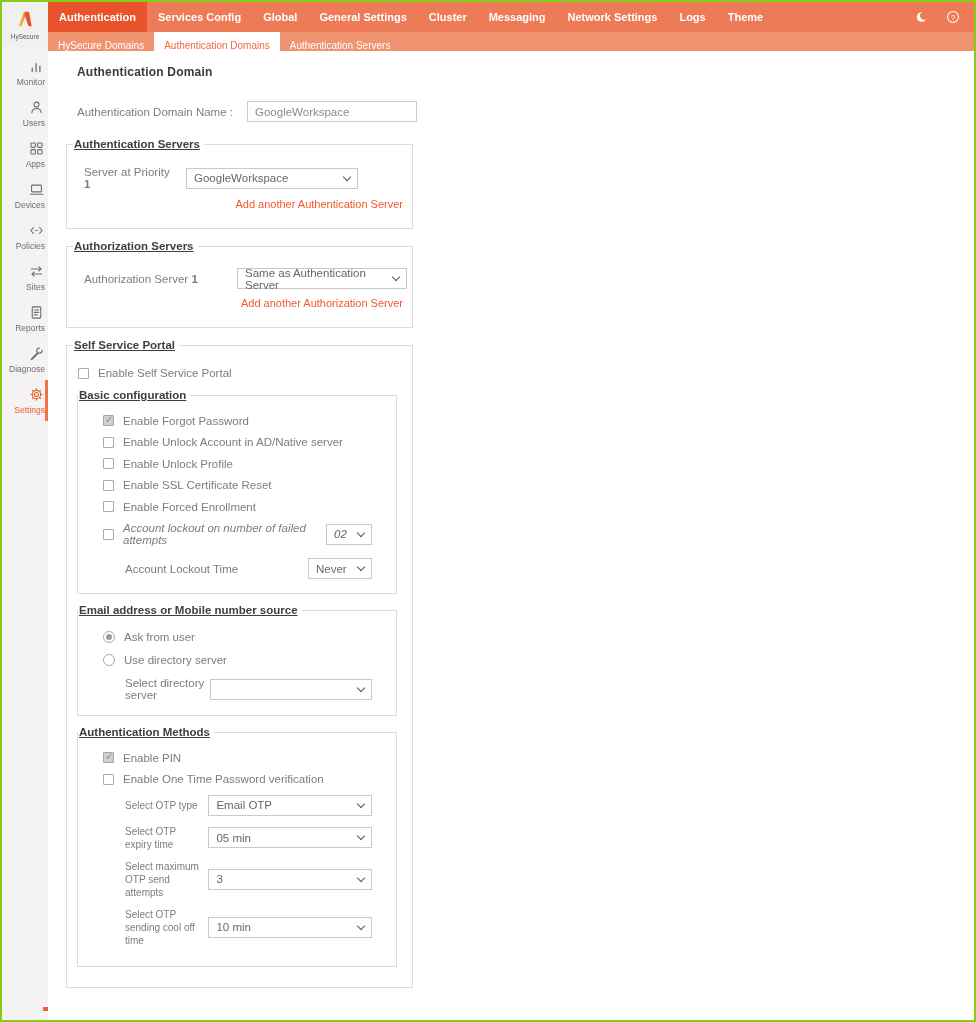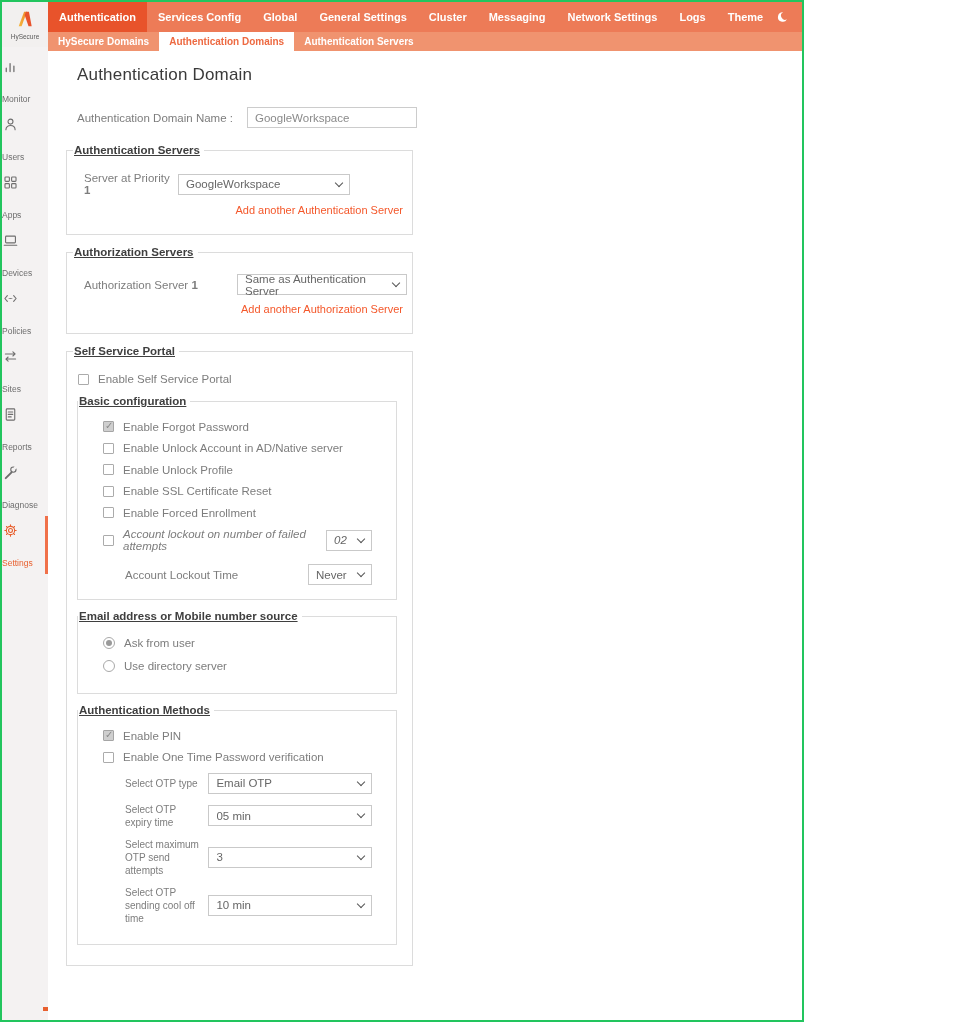--- a/index.html
+++ b/index.html
@@ -1,62 +1,62 @@
 <!DOCTYPE html>
 <html><head>
 <meta charset="utf-8">
 <style>
   * { margin:0; padding:0; box-sizing:border-box; }
   html,body { background:#fff; }
   body { font-family:"Liberation Sans", sans-serif; }
-  .frame { position:relative; width:804px; height:1022px; border:2px solid #22c55e; background:#0369a1; overflow:hidden; }
+  .frame { position:relative; width:976px; height:1022px; border:2px solid #84cc16; background:#0369a1; overflow:hidden; }
 
   
   .logo-block { position:absolute; left:0; top:0; width:46px; height:45px; background:#f2f0ef; display:flex; flex-direction:column; align-items:center; justify-content:center; z-index:5; }
   .brand-name { font-size:6.5px; color:#5a5a5a; margin-top:1px; }
 
   
   .topnav { position:absolute; left:46px; top:0; right:0; height:30px; background:#ed7b57; display:flex; align-items:stretch; z-index:4; }
   .topnav-item { display:flex; align-items:center; padding:0 11px; color:#fff; font-size:11px; font-weight:bold; cursor:default; white-space:nowrap; }
   .topnav-item.active { background:#e8532b; }
   .topnav-right { margin-left:auto; display:flex; align-items:center; gap:17px; padding-right:13px; }
   .topnav-right svg { display:block; }
 
   
   .subnav { position:absolute; left:46px; top:30px; right:0; height:19px; background:#f0936f; display:flex; align-items:stretch; z-index:4; }
-  .subnav-item { display:flex; align-items:center; padding:0 10px; color:#fff; font-size:10px; font-weight:bold; white-space:nowrap; }
+  .subnav-item { display:flex; align-items:flex-end; padding:0 10px; color:#fff; font-size:10px; font-weight:normal; white-space:nowrap; }
   .subnav-item.active { background:#ffffff; color:#ed6a42; }
 
   
   .sidebar { position:absolute; left:0; top:45px; width:46px; bottom:0; background:#f4f2f2; padding-top:5px; z-index:3; }
-  .side-item { display:flex; flex-direction:column; align-items:flex-start; padding:6px 0 6px; color:#6e6e6e; border-right:3px solid transparent;gap:17px; }
+  .side-item { display:flex; flex-direction:column; align-items:flex-end; padding:6px 0 6px; color:#6e6e6e; border-right:3px solid transparent; }
   .side-item .lbl { font-size:8.5px; margin-top:2px; }
   .side-item svg { display:block; stroke:currentColor; fill:none; stroke-linecap:round; stroke-linejoin:round; }
   .side-item.active { color:#e8602f; border-right-color:#f0714a; }
   .scroll-tick { position:absolute; right:0; bottom:9px; width:5px; height:4px; background:#e8602f; }
 
   
   .main { position:absolute; left:46px; top:49px; right:0; bottom:0; background:#fff; padding:14px 0 0 18px; overflow:hidden; }
-  .page-title { font-size:17px; font-weight:normal; color:#3a3a3a; margin:0 0 22px 11px; letter-spacing:.2px; }
+  .page-title { font-size:12px; font-weight:bold; color:#3a3a3a; margin:0 0 22px 11px; letter-spacing:.2px; }
 
   .f-label { font-size:11.5px; color:#7d7d7d; }
   .field-row { display:flex; align-items:center; }
   .domain-row { margin:0 0 16px 11px; }
   .domain-row .f-label { width:170px; }
   input.text { width:170px; height:21px; border:1px solid #ccc; font-size:11.5px; color:#8a8a8a; padding:0 7px; font-family:inherit; outline:none; }
 
   fieldset { border:1px solid #dcdcdc; width:347px; padding:6px 5px 10px 6px; margin:0 0 11px 0; min-inline-size:0; }
   legend { font-size:11.5px; font-weight:bold; color:#3f3f3f; text-decoration:underline; margin-left:0; padding:0 4px 0 1px; }
 
   .sel { display:flex; align-items:center; justify-content:space-between; width:172px; height:21px; border:1px solid #c9c9c9; background:#fff; padding:0 7px; font-size:11.5px; color:#666; cursor:default; }
   .sel .chev { width:6px; height:6px; border-right:1.4px solid #555; border-bottom:1.4px solid #555; transform:rotate(45deg); margin-top:-3px; flex:none; }
   .sel.disabled { background:#b9b9b9; border-color:#adadad; color:#8c8c8c; }
   .sel.disabled .chev { border-color:#4c4c4c; }
 
-  .row-priority { margin:10px 0 6px 11px; }
+  .row-priority { margin:10px 0 6px 11px;gap:8px; }
   .row-priority .f-label { width:94px; }
   .add-link { display:block; text-align:right; color:#f4582b; font-size:11px; margin:8px 4px 8px 0; text-decoration:none; }
 
   .fs-nested { width:auto; margin:0; padding:4px 8px 12px 6px; }
   .cb-row { display:flex; align-items:center; gap:9px; margin:10px 0 10px 6px; }
   .cb { width:11px; height:11px; border:1px solid #ababab; background:#fff; flex:none; position:relative; border-radius:1px; }
   .cb.checked { background:#cfcfcf; border-color:#a5a5a5; }
   .cb.checked::after { content:"\2713"; position:absolute; left:1px; top:-2px; font-size:10px; color:#8a8a8a; }
   .radio { width:12px; height:12px; border:1px solid #a9a9a9; border-radius:50%; background:#fff; flex:none; position:relative; }
   .radio.checked::after { content:""; position:absolute; left:2px; top:2px; width:6px; height:6px; border-radius:50%; background:#9a9a9a; }
@@ -332,20 +332,27 @@
       <fieldset class="fs-inner">
         <legend>Email address or Mobile number source</legend>
         <div class="radio-row">
           <span class="radio checked"></span>
           <span class="f-label">Ask from user</span>
         </div>
         <div class="radio-row">
           <span class="radio"></span>
           <span class="f-label">Use directory server</span>
         </div>
+        <div class="dir-row">
+          <span class="f-label">Select directory server</span>
+          <div class="sel">
+            <span></span>
+            <span class="chev"></span>
+          </div>
+        </div>
       </fieldset>
 
       <fieldset class="fs-inner">
         <legend>Authentication Methods</legend>
         <div class="cb-row">
           <span class="cb checked"></span>
           <span class="f-label">Enable PIN</span>
         </div>
         <div class="cb-row">
           <span class="cb"></span>

